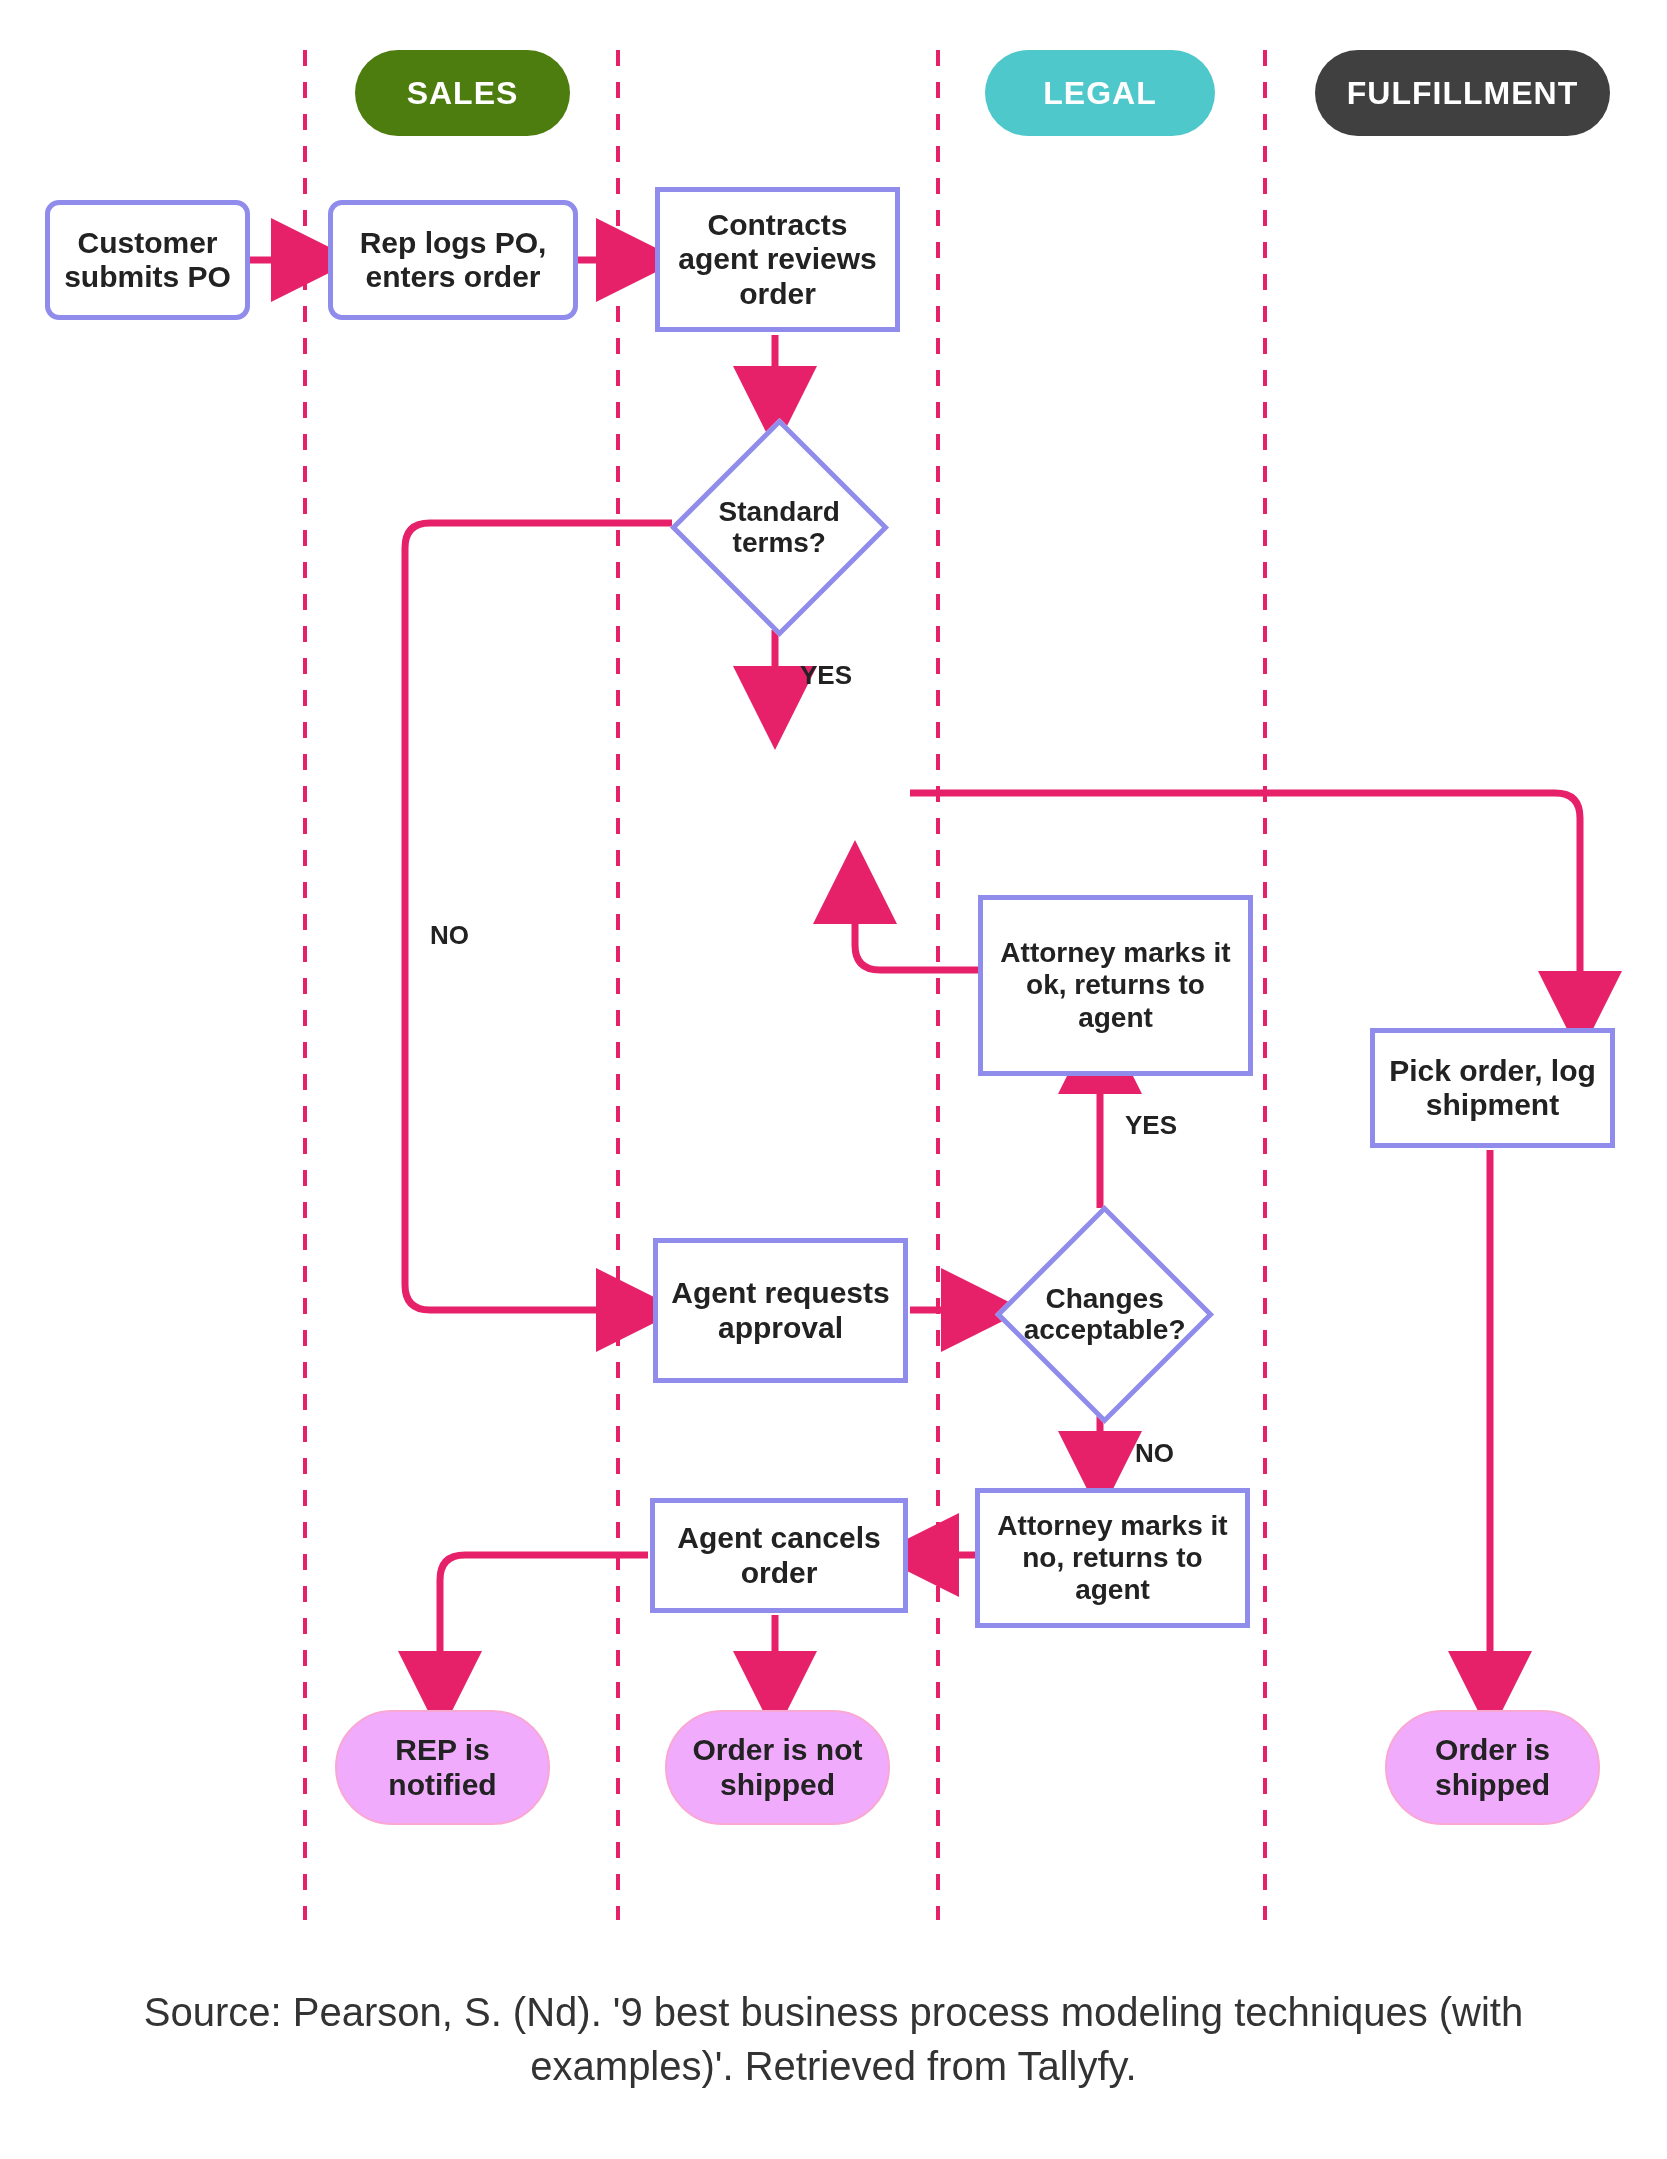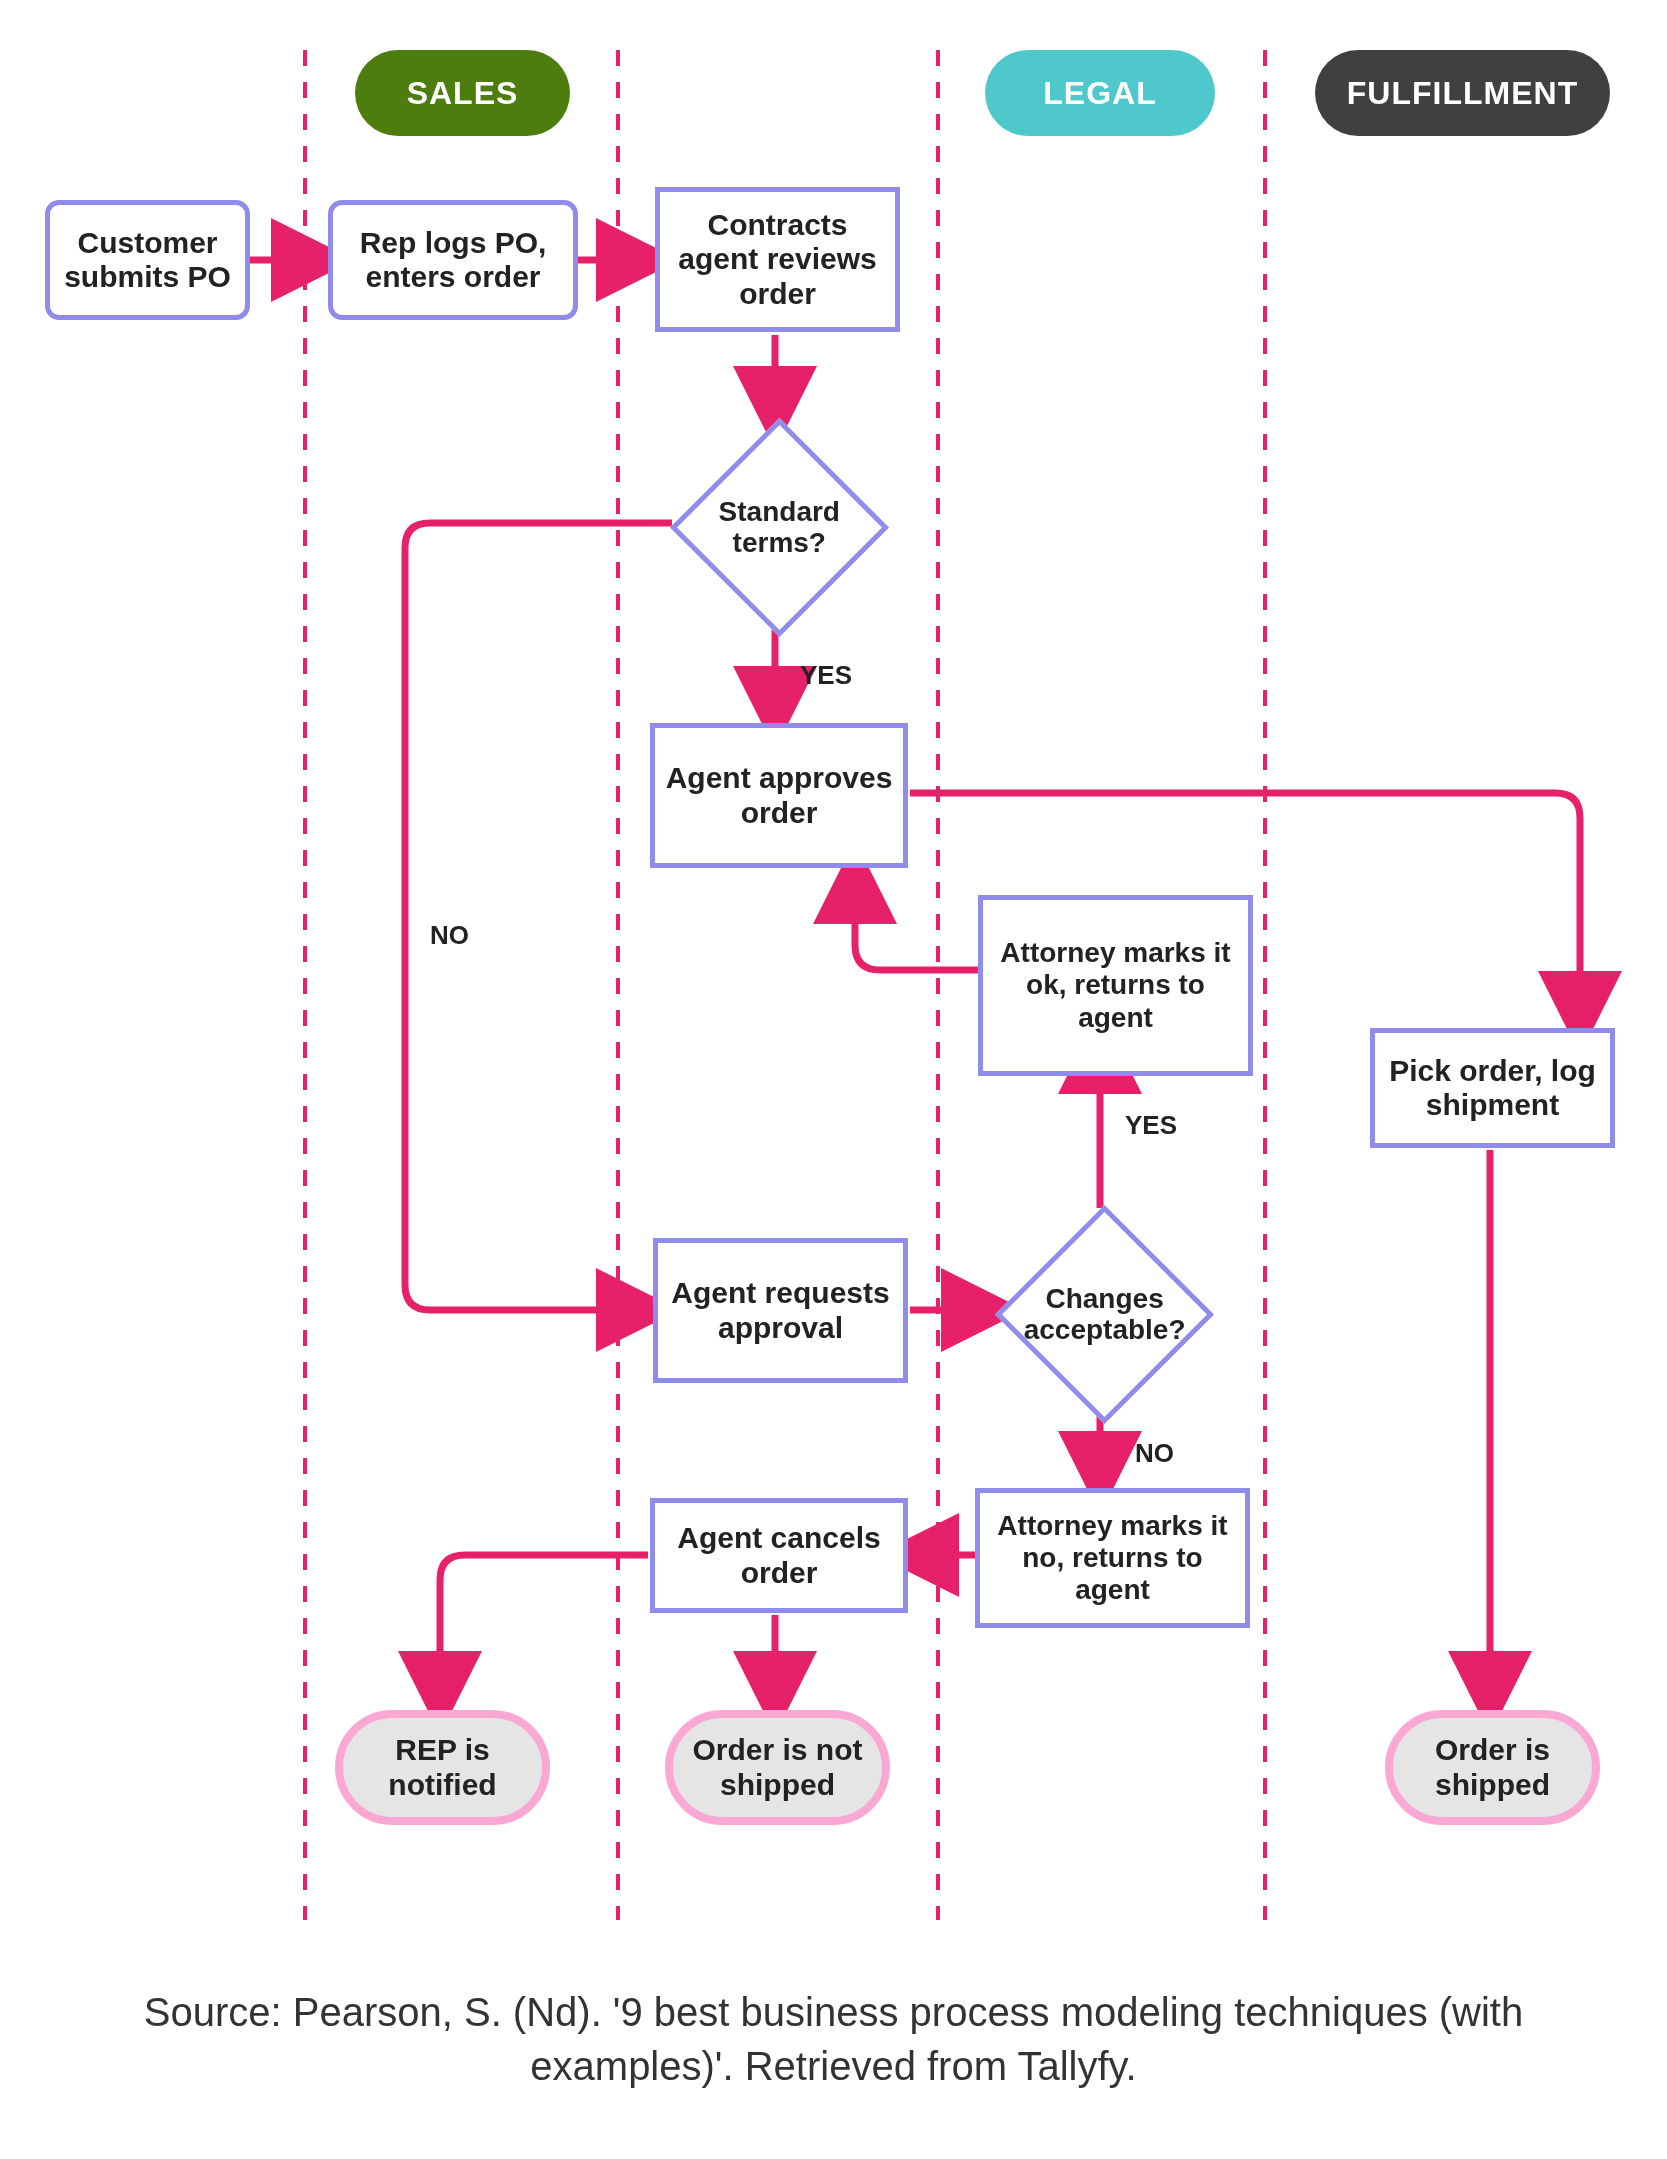--- a/index.html
+++ b/index.html
@@ -1,21 +1,21 @@
 <!DOCTYPE html>
 <html><head>
 <meta charset="utf-8">
 <style>
   html,body{margin:0;padding:0;background:#fff;font-family:"Segoe UI",Arial,sans-serif}
   .canvas{position:relative;width:1667px;height:2159px;background:#fff}
   svg{position:absolute;top:0;left:0}
   .lane{position:absolute;top:50px;height:86px;border-radius:43px;display:flex;align-items:center;justify-content:center;font-weight:800;font-size:32px;color:#fff;letter-spacing:1px}
   .box{position:absolute;background:#fff;border:5px solid #908CEB;border-radius:14px;display:flex;align-items:center;justify-content:center;text-align:center;font-weight:700;font-size:30px;color:#222;padding:10px;box-sizing:border-box;line-height:1.15}
   .box.sharp{border-radius:0}
-  .term{position:absolute;border:8px solid #f9a8d4;border-radius:999px;background:#e5e5e5;display:flex;align-items:center;justify-content:center;text-align:center;font-weight:700;font-size:30px;color:#222;box-sizing:border-box;line-height:1.15}
+  .term{position:absolute;border:2px solid #f9a8d4;border-radius:999px;background:#f0abfc;display:flex;align-items:center;justify-content:center;text-align:center;font-weight:700;font-size:30px;color:#222;box-sizing:border-box;line-height:1.15}
   .diamond{position:absolute;background:#fff;border:5px solid #908CEB;transform:rotate(45deg);display:flex;align-items:center;justify-content:center}
   .diamond span{transform:rotate(-45deg);font-weight:700;font-size:28px;text-align:center;color:#222;line-height:1.1}
   .lbl{position:absolute;font-weight:800;font-size:26px;color:#222}
   .caption{position:absolute;left:0;right:0;text-align:center;font-size:40px;color:#333;line-height:1.35}
 </style>
 </head>
 <body>
 
 <div class="canvas">
 
@@ -76,23 +76,20 @@
       <span>Rep logs PO, enters order</span>
     </div>
 <div class="box sharp" style="left:655px;top:187px;width:245px;height:145px">
       <span>Contracts agent reviews order</span>
     </div>
 
 <div class="diamond" style="left:702px;top:450px;width:145px;height:145px">
       <span>Standard terms?</span>
     </div>
 
-<div class="box sharp" style="left:650px;top:723px;width:258px;height:145px">
-      <span>Agent approves order</span>
-    </div>
 
 <div class="box sharp" style="left:978px;top:895px;width:275px;height:181px;font-size:28px">
       <span>Attorney marks it ok, returns to agent</span>
     </div>
 
 <div class="box sharp" style="left:653px;top:1238px;width:255px;height:145px">
       <span>Agent requests approval</span>
     </div>
 
 <div class="box sharp" style="left:1370px;top:1028px;width:245px;height:120px">

